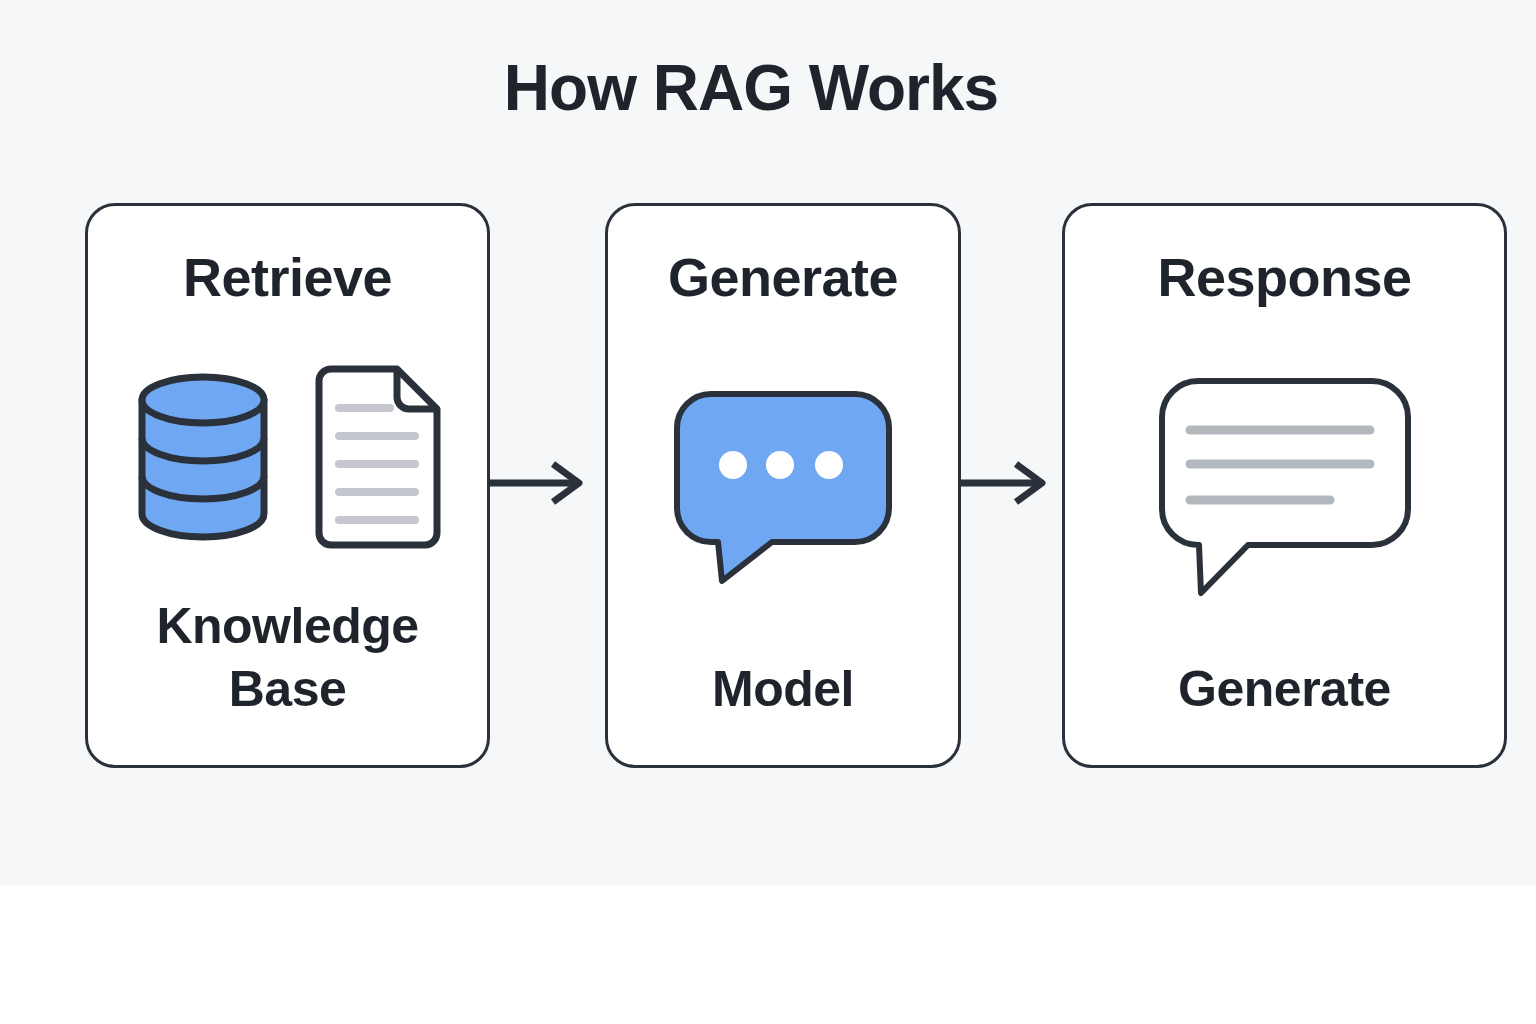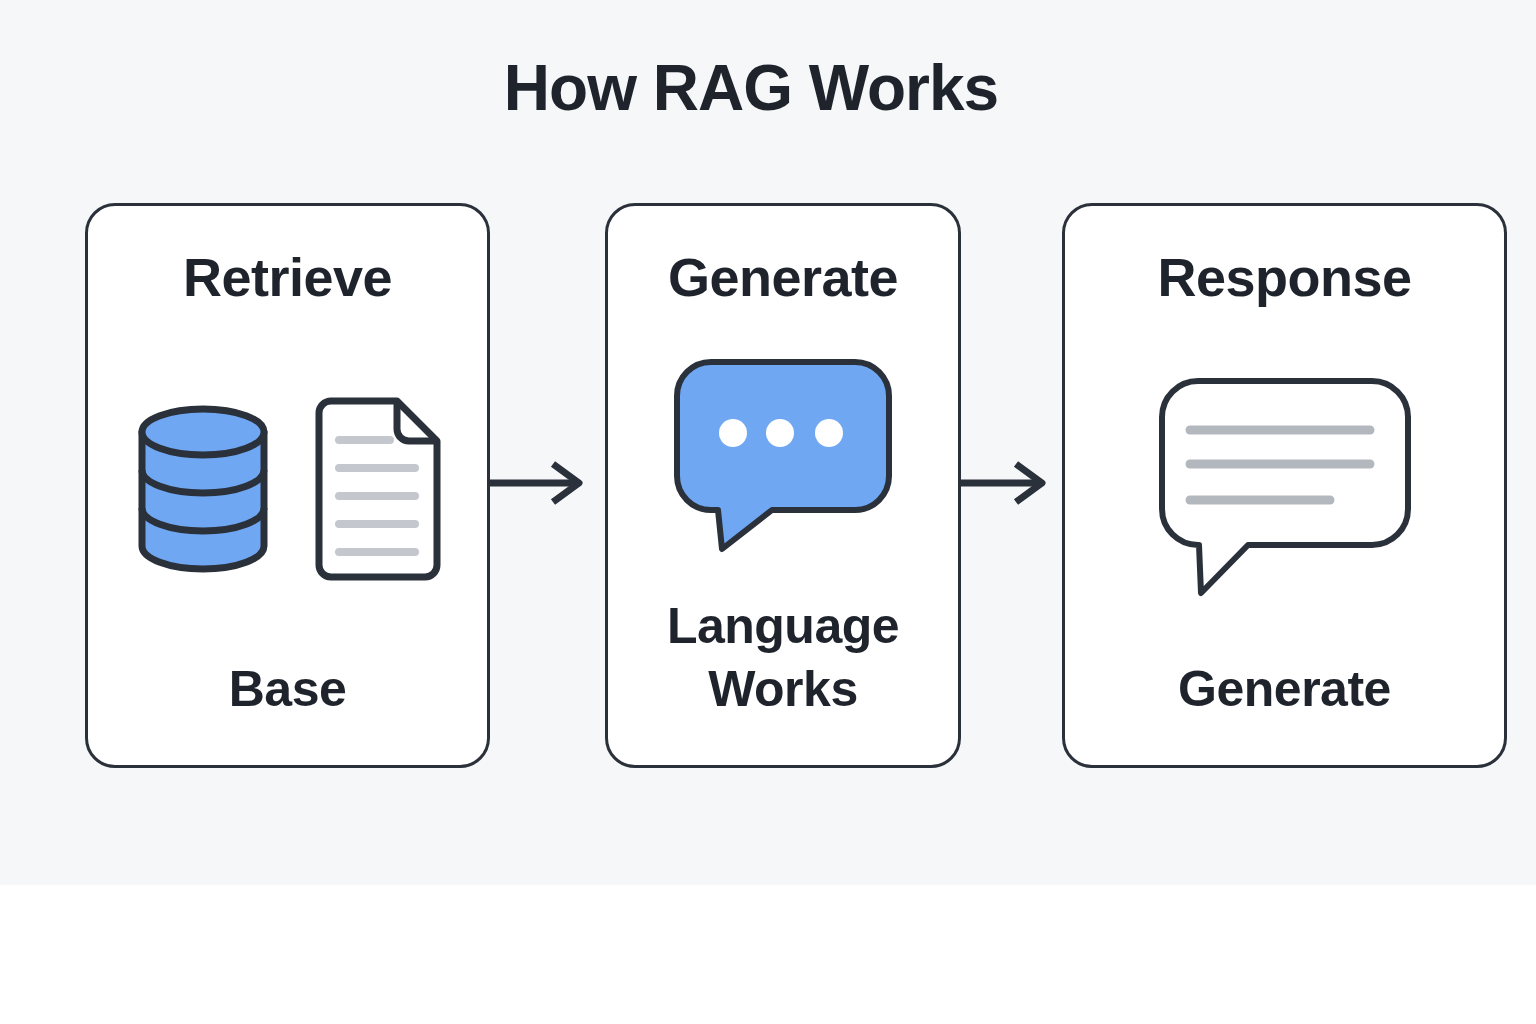--- a/index.html
+++ b/index.html
@@ -102,20 +102,21 @@
           <path class="ol-stroke" d="M92 4 V32 A12 12 0 0 0 104 44 H132" fill="none" stroke-width="7" stroke-linejoin="round"></path>
           <line class="doc-line" x1="34" y1="43" x2="85" y2="43" stroke-width="8" stroke-linecap="round"></line>
           <line class="doc-line" x1="34" y1="71" x2="110" y2="71" stroke-width="8" stroke-linecap="round"></line>
           <line class="doc-line" x1="34" y1="99" x2="110" y2="99" stroke-width="8" stroke-linecap="round"></line>
           <line class="doc-line" x1="34" y1="127" x2="110" y2="127" stroke-width="8" stroke-linecap="round"></line>
           <line class="doc-line" x1="34" y1="155" x2="110" y2="155" stroke-width="8" stroke-linecap="round"></line>
         </svg>
       </span>
     </div>
     <div class="card-label">
+      <span>Knowledge</span>
       <span>Base</span>
     </div>
   </div>
 
   <svg class="flow-arrow flow-arrow-1" viewBox="0 0 100 48" preserveAspectRatio="none">
     <line class="ol-stroke" x1="0" y1="24" x2="88" y2="24" stroke-width="7"></line>
     <polyline class="ol-stroke" points="64,5 90,24 64,43" fill="none" stroke-width="7" stroke-linejoin="round"></polyline>
   </svg>
 
   <div class="card card-generate">
@@ -124,22 +125,21 @@
       <span>
         <svg width="218" height="196" viewBox="0 0 218 196">
           <path class="blue-fill ol-stroke" d="M37 3 H181 A34 34 0 0 1 215 37 V117 A34 34 0 0 1 181 151 H98 L48 190 L44 151 H37 A34 34 0 0 1 3 117 V37 A34 34 0 0 1 37 3 Z" stroke-width="6" stroke-linejoin="round"></path>
           <circle class="dot" cx="59" cy="74" r="14"></circle>
           <circle class="dot" cx="106" cy="74" r="14"></circle>
           <circle class="dot" cx="155" cy="74" r="14"></circle>
         </svg>
       </span>
     </div>
     <div class="card-label">
-      <span>Language</span>
-      <span>Works</span>
+      <span>Model</span>
     </div>
   </div>
 
   <svg class="flow-arrow flow-arrow-2" viewBox="0 0 92 48" preserveAspectRatio="none">
     <line class="ol-stroke" x1="0" y1="24" x2="80" y2="24" stroke-width="7"></line>
     <polyline class="ol-stroke" points="56,5 82,24 56,43" fill="none" stroke-width="7" stroke-linejoin="round"></polyline>
   </svg>
 
   <div class="card card-response">
     <div class="card-heading">Response</div>

